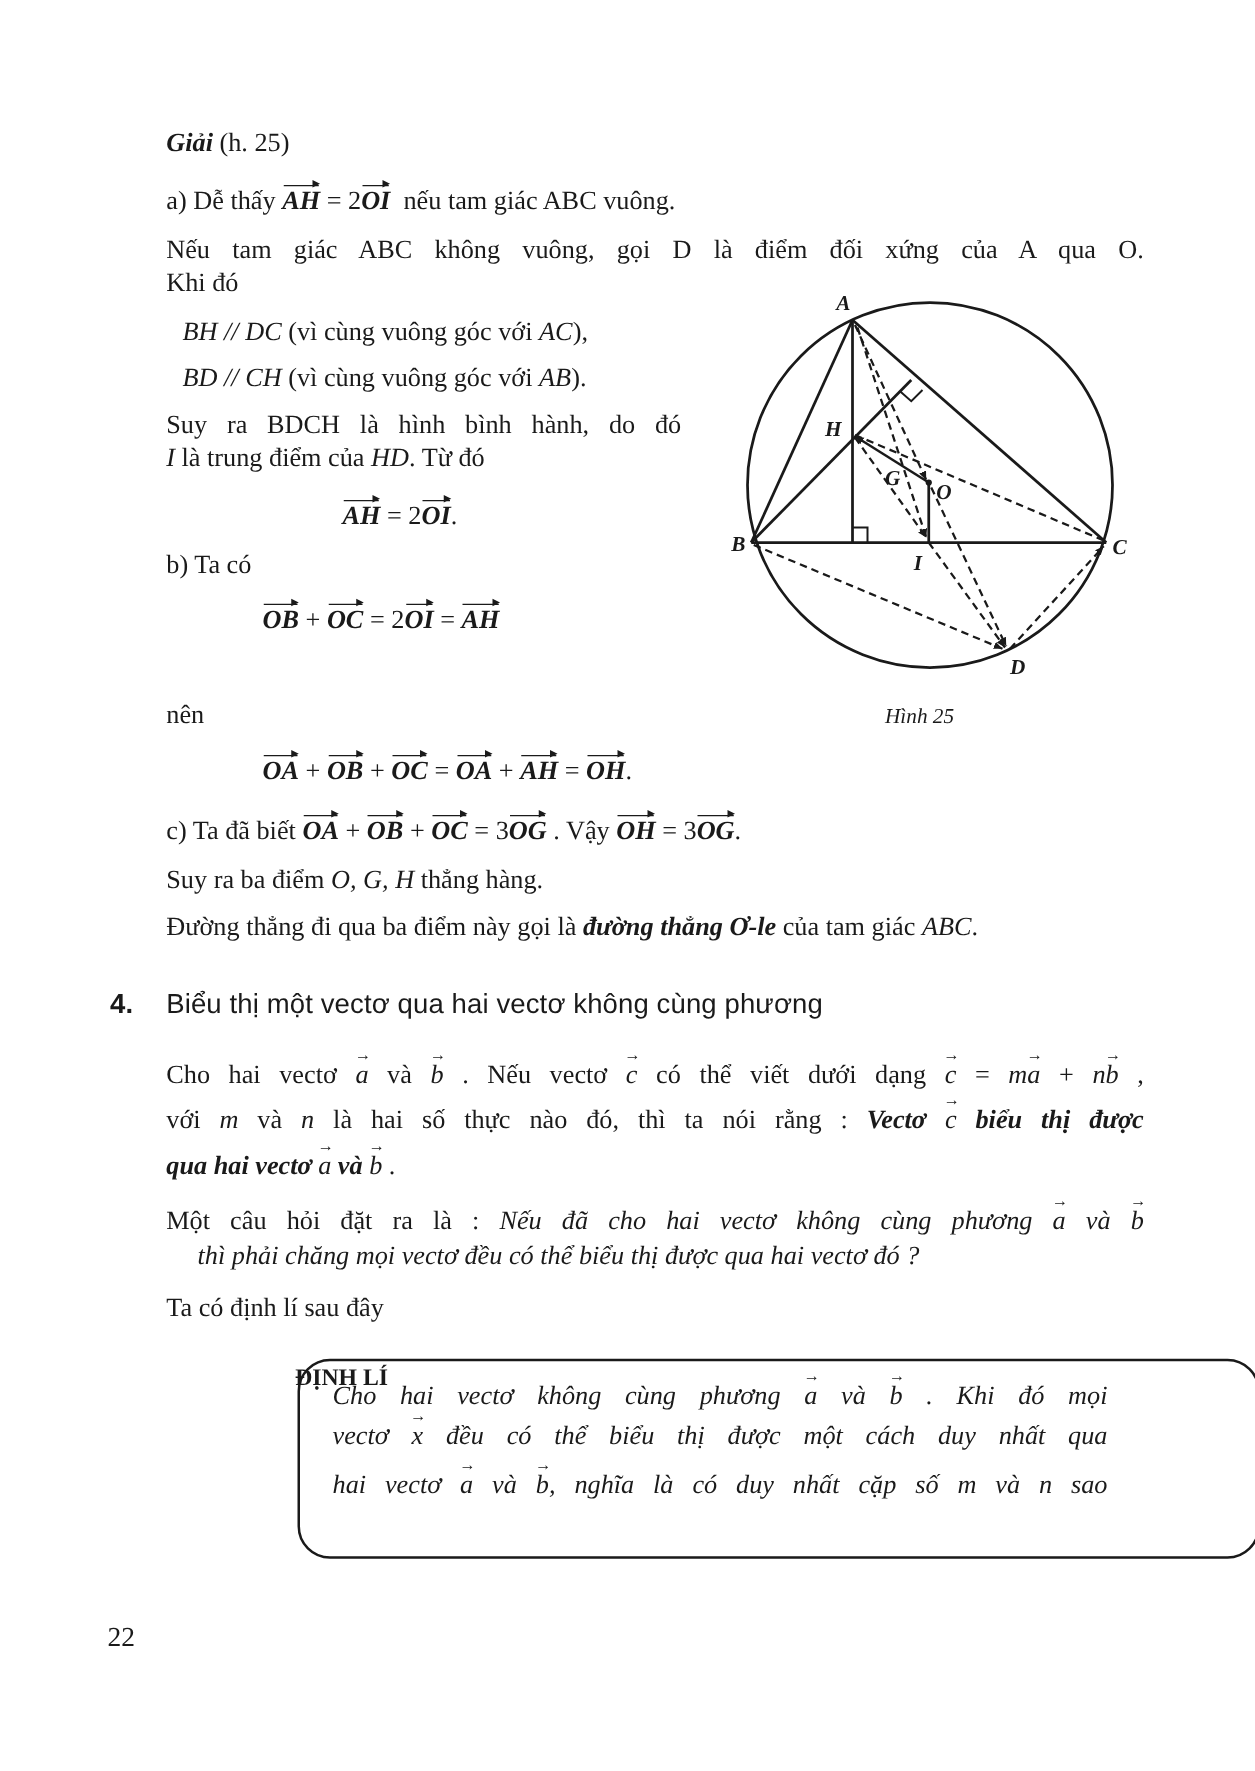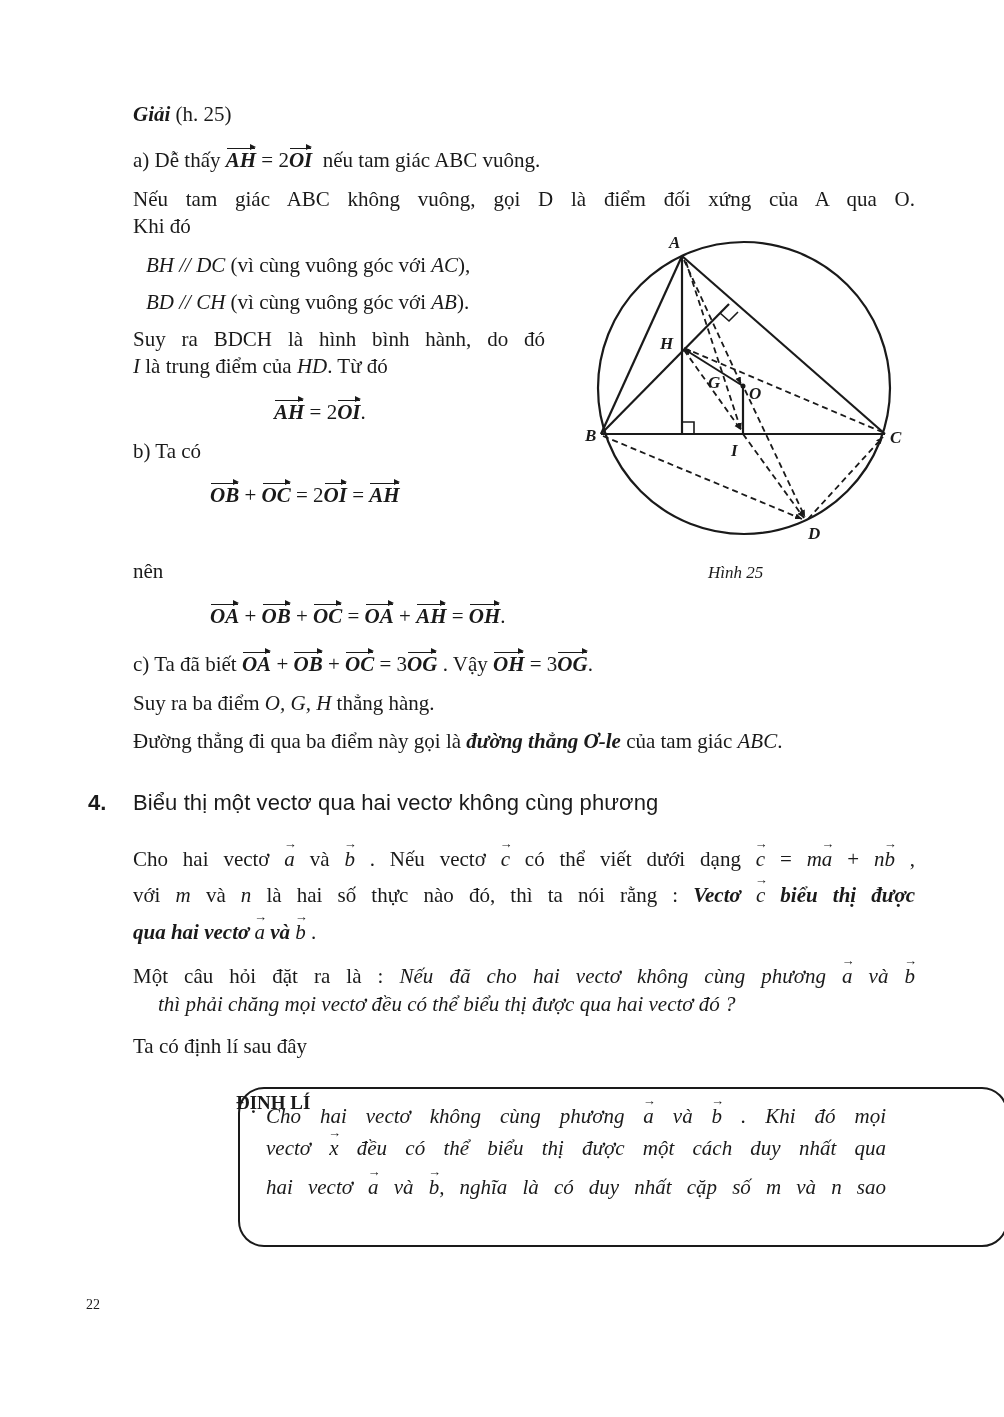--- a/index.html
+++ b/index.html
@@ -16,21 +16,21 @@
   .sv { position:relative; display:inline-block; font-style:italic; }
   .sv::after { content:"\2192"; position:absolute; left:50%; transform:translateX(-45%); top:-15px; font-size:13px; font-style:normal; }
   .heading { position:absolute; left:88px; top:790px; font-family:"Liberation Sans","DejaVu Sans",sans-serif;
              font-size:22px; font-weight:normal; letter-spacing:0.1px; }
   .heading .num { display:inline-block; width:45px; font-weight:bold; }
   .theorem { position:absolute; left:238px; top:1087px; width:770px; height:160px;
              border:2.5px solid #1a1a1a; border-radius:26px; box-sizing:border-box; }
   .theorem .t { position:absolute; left:26px; width:620px; font-size:21px; line-height:26px; font-style:italic;
                 text-align:justify; text-align-last:justify; }
   .fig { position:absolute; left:580px; top:226px; }
-  .page-num { position:absolute; left:86px; top:1297px; font-size:14px; }
+  .page-num { position:absolute; left:86px; top:1297px; font-size:22px; }
 </style>
 </head>
 <body>
 
 <div class="ln" style="left:133px;top:101px;">
   <span class="bi">Giải</span>
   <span>(h. 25)</span>
 </div>
 
 <div class="ln" style="left:133px;top:147px;">

